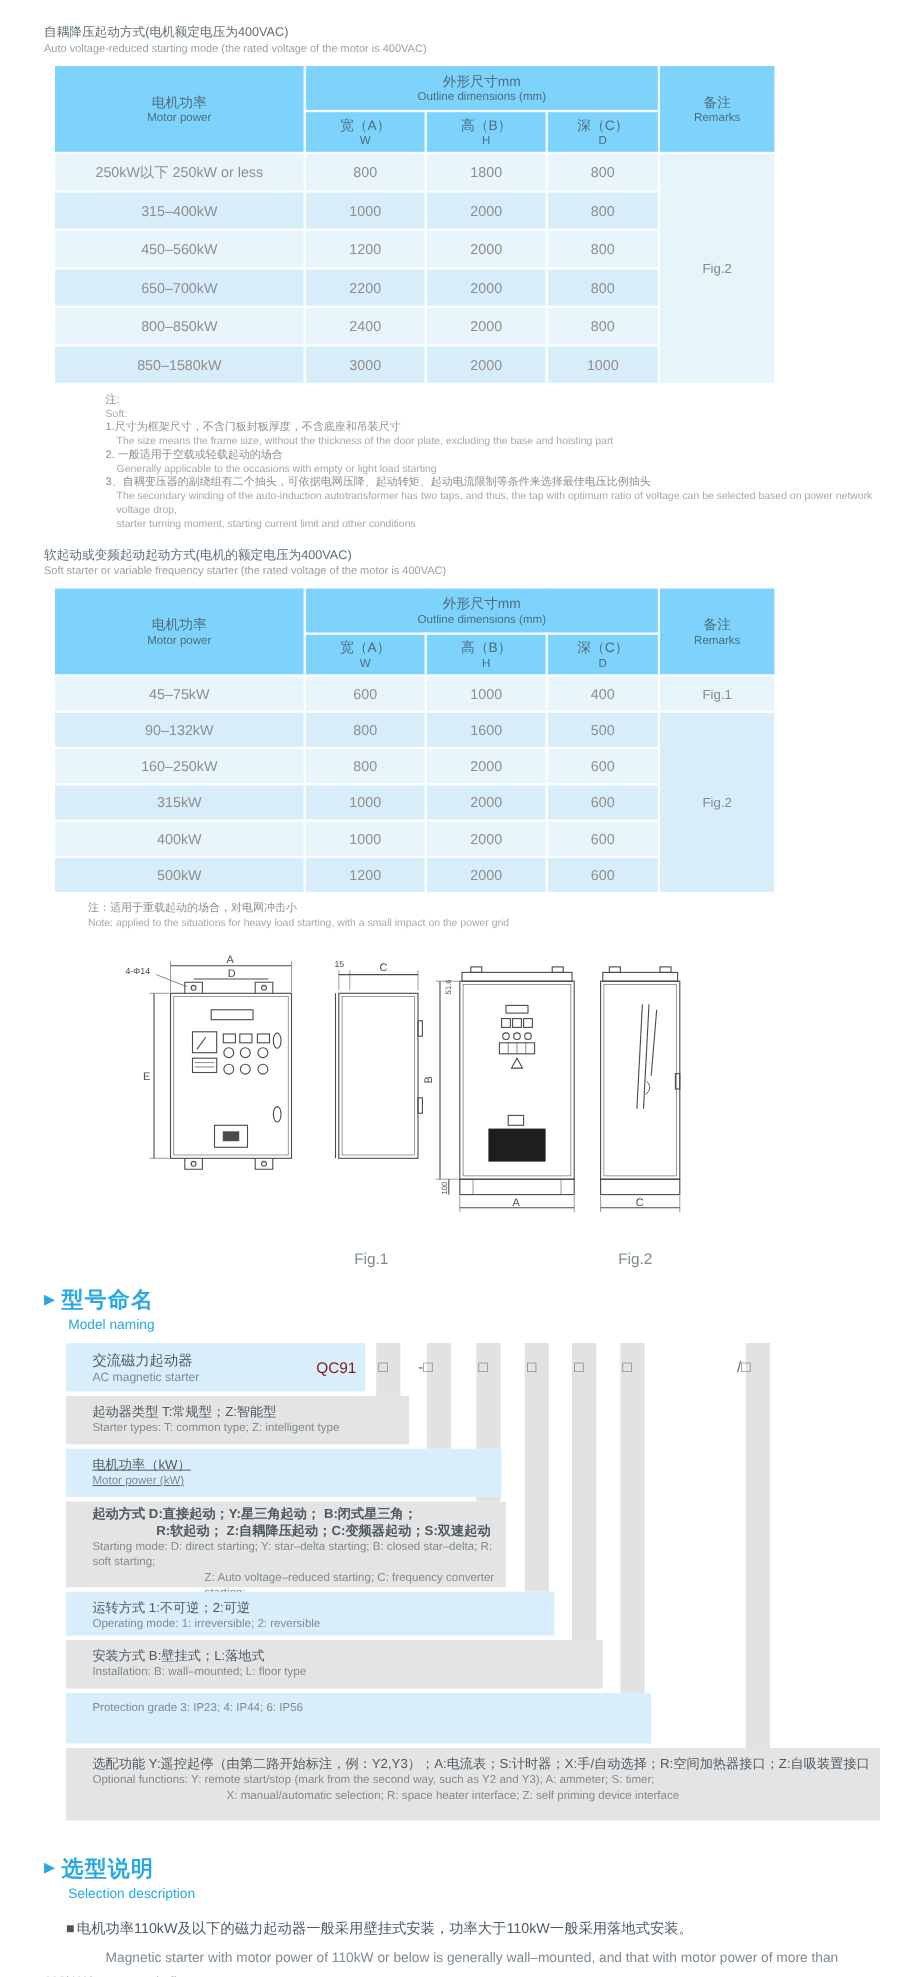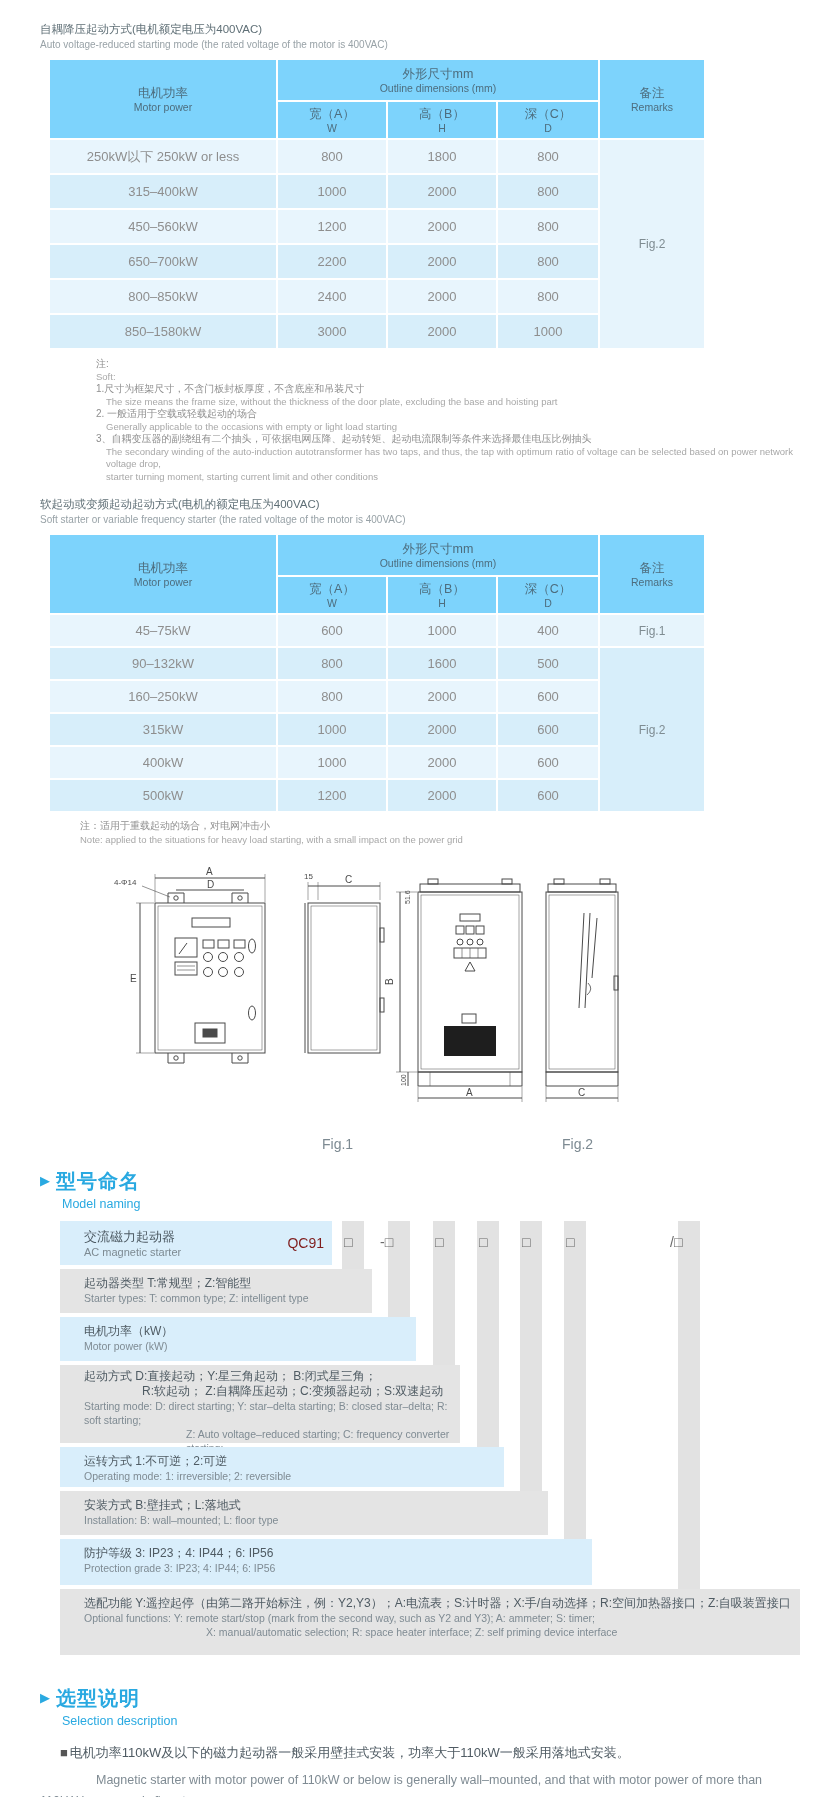--- a/index.html
+++ b/index.html
@@ -52,27 +52,27 @@
   .s4{left:417px;height:226px;}.s5{left:460px;height:270px;}.s6{left:504px;height:318px;}
   .s7{left:618px;height:368px;}
   .m-row{position:relative;margin-bottom:4px;}
   .mr1{height:44px;}.mr2{height:44px;}.mr3{height:44px;}.mr4{height:78px;}
   .mr5{height:40px;}.mr6{height:44px;}.mr7{height:46px;}.mr8{height:66px;}
   .blk{position:relative;z-index:1;height:100%;box-sizing:border-box;padding:6px 0 0 24px;}
   .mr4 .blk{padding-top:4px;}
   .blue{background:#d9eefb;}
   .gray{background:#e4e4e4;}
   .w1{width:272px;display:flex;justify-content:space-between;align-items:center;padding:0 8px 0 24px;}
-  .w2{width:312px;}.w3{width:356px;}.w4{width:400px;}.w5{width:444px;}
+  .w2{width:312px;}.w3{width:396px;text-decoration:underline;}.w4{width:400px;}.w5{width:444px;}
   .w6{width:488px;}.w7{width:532px;}.w8{width:740px;}
   .r1-labels .cn{font-size:13px;color:#4d5a63;line-height:17px;}
   .r1-labels .en{font-size:11px;color:#7d8a92;line-height:14px;}
   .code{font-size:14px;color:#7f1d1d;}
   .line.cn{font-size:12px;color:#4f5b63;line-height:16px;}
-  .mr4 .line.cn{line-height:15px;}
+  .mr4 .line.cn{line-height:15px;font-weight:bold;}
   .line.en{font-size:10.5px;color:#7f8b93;line-height:14px;}
   .ind-a{padding-left:58px;}
   .ind-b{padding-left:102px;}
   .ind-c{padding-left:122px;}
   .codes{position:absolute;left:0;top:0;width:100%;height:44px;z-index:2;}
   .codes .box{position:absolute;top:13px;font-size:14px;color:#6a6a6a;}
   .codes .box:nth-child(1){left:284px;}
   .codes .box:nth-child(2){left:320px;}
   .codes .box:nth-child(3){left:375px;}
   .codes .box:nth-child(4){left:419px;}
@@ -465,21 +465,20 @@
             </div>
       </div>
       <div class="m-row mr6">
         <div class="blk gray w6">
               <div class="line cn">安装方式 B:壁挂式；L:落地式</div>
               <div class="line en">Installation: B: wall–mounted;  L: floor type</div>
             </div>
       </div>
       <div class="m-row mr7">
         <div class="blk blue w7">
-              <div class="line cn">防护等级 3: IP23；4: IP44；6: IP56</div>
               <div class="line en">Protection grade 3: IP23; 4: IP44; 6: IP56</div>
             </div>
       </div>
       <div class="m-row mr8">
         <div class="blk gray w8">
               <div class="line cn">选配功能 Y:遥控起停（由第二路开始标注，例：Y2,Y3）；A:电流表；S:计时器；X:手/自动选择；R:空间加热器接口；Z:自吸装置接口</div>
               <div class="line en">Optional functions: Y: remote start/stop (mark from the second way, such as Y2 and Y3); A: ammeter; S: timer;</div>
               <div class="line en ind-c">X: manual/automatic selection; R: space heater interface; Z: self priming device interface</div>
             </div>
       </div>

